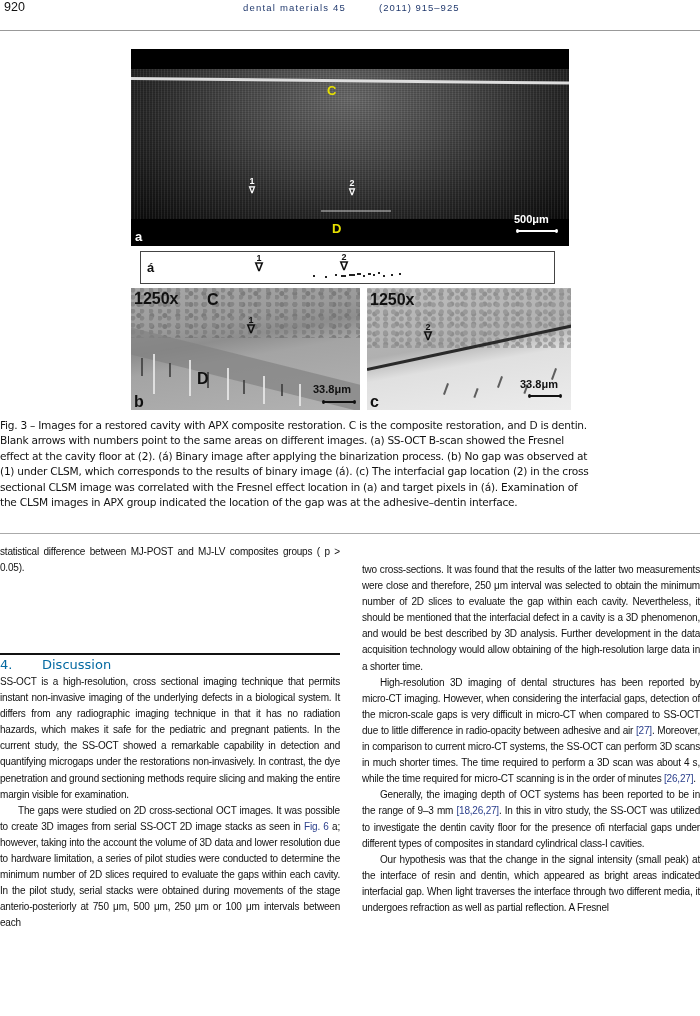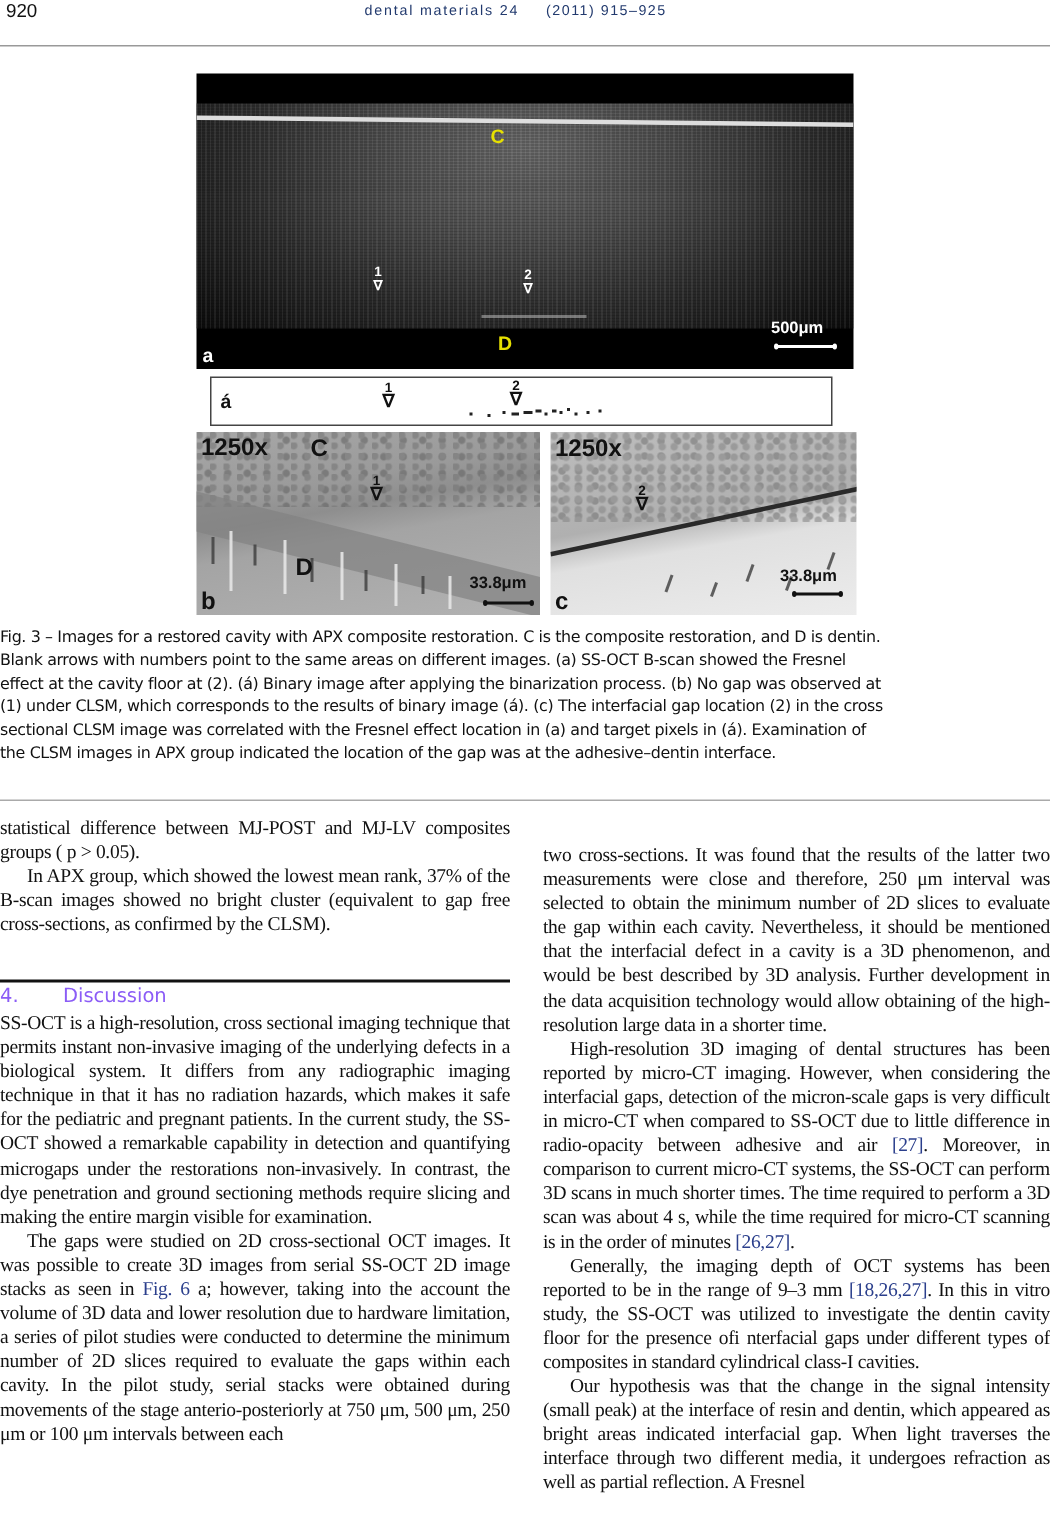--- a/index.html
+++ b/index.html
@@ -1,20 +1,20 @@
 <!DOCTYPE html>
 <html><head>
 <meta charset="utf-8">
 <style>
   html, body { margin: 0; padding: 0; background: #fff; }
   body { width: 700px; height: 1016px; position: relative; overflow: hidden; font-family: "DejaVu Sans", sans-serif; color: #111; }
   .header { position: absolute; left: 0; top: 0; width: 556px; height: 30px; }
   .page-num { position: absolute; left: 4px; top: 0px; font-size: 12.5px; color: #111; font-family: "Liberation Sans", sans-serif; }
   .journal { position: absolute; left: 243px; top: 2px; font-size: 9.5px; letter-spacing: 1.2px; color: #223a6e; font-family: "Liberation Sans", sans-serif; }
-  .journal .yr { margin-left: 18px; letter-spacing: 1px; }
+  .journal .yr { margin-left: 33px; letter-spacing: 1px; }
   .rule-top { position: absolute; left: 0; top: 30px; width: 700px; height: 1px; background: #999; }
 
   
   .fig-a { position: absolute; left: 131px; top: 49px; width: 438px; height: 197px; background: #000; overflow: hidden; }
   .fig-a .tissue { position: absolute; left: 0; top: 20px; width: 438px; height: 150px;
     background: radial-gradient(ellipse at 50% 20%, #6a6a6a 0%, #4a4a4a 35%, #2a2a2a 65%, #0a0a0a 100%); }
   .fig-a .tissue::before { content: ""; position: absolute; inset: 0;
     background-image: repeating-linear-gradient(90deg, rgba(255,255,255,0.07) 0 1px, transparent 1px 3px),
                       repeating-linear-gradient(0deg, rgba(0,0,0,0.15) 0 1px, transparent 1px 2px); }
   .fig-a .surface { position: absolute; left: 0; top: 28px; width: 438px; height: 3px; background: #ddd; transform: rotate(0.6deg); transform-origin: left; }
@@ -49,37 +49,37 @@
   .fig-c .comp { position: absolute; left: 0; top: 0; width: 204px; height: 60px;
     background-image: radial-gradient(circle at 30% 40%, #888 0 2px, transparent 3px), radial-gradient(circle at 70% 60%, #777 0 2px, transparent 3px);
     background-size: 8px 7px, 11px 10px; opacity: 0.6; }
   .fig-c .gap { position: absolute; left: 0; top: 80px; width: 230px; height: 3px; background: #2a2a2a; transform: rotate(-12deg); transform-origin: left; }
 
   
   .caption { position: absolute; left: 0; top: 418px; width: 596px; font-size: 10.6px; line-height: 15.4px; color: #111; font-family: "DejaVu Sans", sans-serif; letter-spacing: -0.25px; }
   .rule-mid { position: absolute; left: 0; top: 533px; width: 700px; height: 1px; background: #aaa; }
 
   
-  .col { position: absolute; width: 340px; font-size: 13px; line-height: 16.1px; color: #111; font-family: Liberation Serif, serif; letter-spacing: -0.2px; }
+  .col { position: absolute; width: 340px; font-size: 10px; line-height: 16.1px; color: #111; font-family: Liberation Sans, sans-serif; letter-spacing: -0.2px; }
   .col p { margin: 0; text-align: justify; }
   .col p.ind { text-indent: 18px; }
   .col-left { left: 0; top: 544px; }
   .col-right { left: 362px; top: 562px; width: 338px; }
   .sec-rule { position: absolute; left: 0; top: 653px; width: 340px; height: 2px; background: #111; }
-  .sec-head { position: absolute; left: 0; top: 657px; font-size: 13px; color: #8b5cf6; font-family: "DejaVu Sans", sans-serif; }
+  .sec-head { position: absolute; left: 0; top: 657px; font-size: 13px; color: #0369a1; font-family: "DejaVu Sans", sans-serif; }
   .sec-head .num { display: inline-block; width: 42px; }
   .ref { color: #2b3f8c; }
 </style>
 </head>
 <body>
 
 <div class="header">
   <span class="page-num">920</span>
   <span class="journal">
-    <span>dental materials 24</span><span class="yr">(2011) 915–925</span>
+    <span>dental materials 45</span><span class="yr">(2011) 915–925</span>
   </span>
 </div>
 <div class="rule-top"></div>
 
 <div class="fig-a">
   <div class="tissue"></div>
   <div class="surface"></div>
   <div class="floor"></div>
   <span class="lbl-yellow" style="left:196px;top:34px;">C</span>
   <span class="lbl-yellow" style="left:201px;top:172px;">D</span>
@@ -164,21 +164,20 @@
   <span class="lbl-k" style="left:3px;top:105px;">c</span>
   <span class="lbl-k" style="left:153px;top:90px;font-size:11px;">33.8μm</span>
   <div class="scalebar-k" style="left:162px;top:107px;width:32px;"></div>
 </div>
 
 <div class="caption">Fig. 3 – Images for a restored cavity with APX composite restoration. C is the composite restoration, and D is dentin. Blank arrows with numbers point to the same areas on different images. (a) SS-OCT B-scan showed the Fresnel effect at the cavity floor at (2). (á) Binary image after applying the binarization process. (b) No gap was observed at (1) under CLSM, which corresponds to the results of binary image (á). (c) The interfacial gap location (2) in the cross sectional CLSM image was correlated with the Fresnel effect location in (a) and target pixels in (á). Examination of the CLSM images in APX group indicated the location of the gap was at the adhesive–dentin interface.</div>
 <div class="rule-mid"></div>
 
 <div class="col col-left">
   <p>statistical difference between MJ-POST and MJ-LV composites groups ( p &gt; 0.05).</p>
-  <p class="ind">In APX group, which showed the lowest mean rank, 37% of the B-scan images showed no bright cluster (equivalent to gap free cross-sections, as confirmed by the CLSM).</p>
 </div>
 <div class="sec-rule"></div>
 <div class="sec-head">
   <span class="num">4.</span><span>Discussion</span>
 </div>
 <div class="col col-left" style="top:674px;">
   <p>SS-OCT is a high-resolution, cross sectional imaging technique that permits instant non-invasive imaging of the underlying defects in a biological system. It differs from any radiographic imaging technique in that it has no radiation hazards, which makes it safe for the pediatric and pregnant patients. In the current study, the SS-OCT showed a remarkable capability in detection and quantifying microgaps under the restorations non-invasively. In contrast, the dye penetration and ground sectioning methods require slicing and making the entire margin visible for examination.</p>
   <p class="ind"><span>The gaps were studied on 2D cross-sectional OCT images. It was possible to create 3D images from serial SS-OCT 2D image stacks as seen in </span><span class="ref">Fig. 6</span><span> a; however, taking into the account the volume of 3D data and lower resolution due to hardware limitation, a series of pilot studies were conducted to determine the minimum number of 2D slices required to evaluate the gaps within each cavity. In the pilot study, serial stacks were obtained during movements of the stage anterio-posteriorly at 750 μm, 500 μm, 250 μm or 100 μm intervals between each</span></p>
 </div>
 

